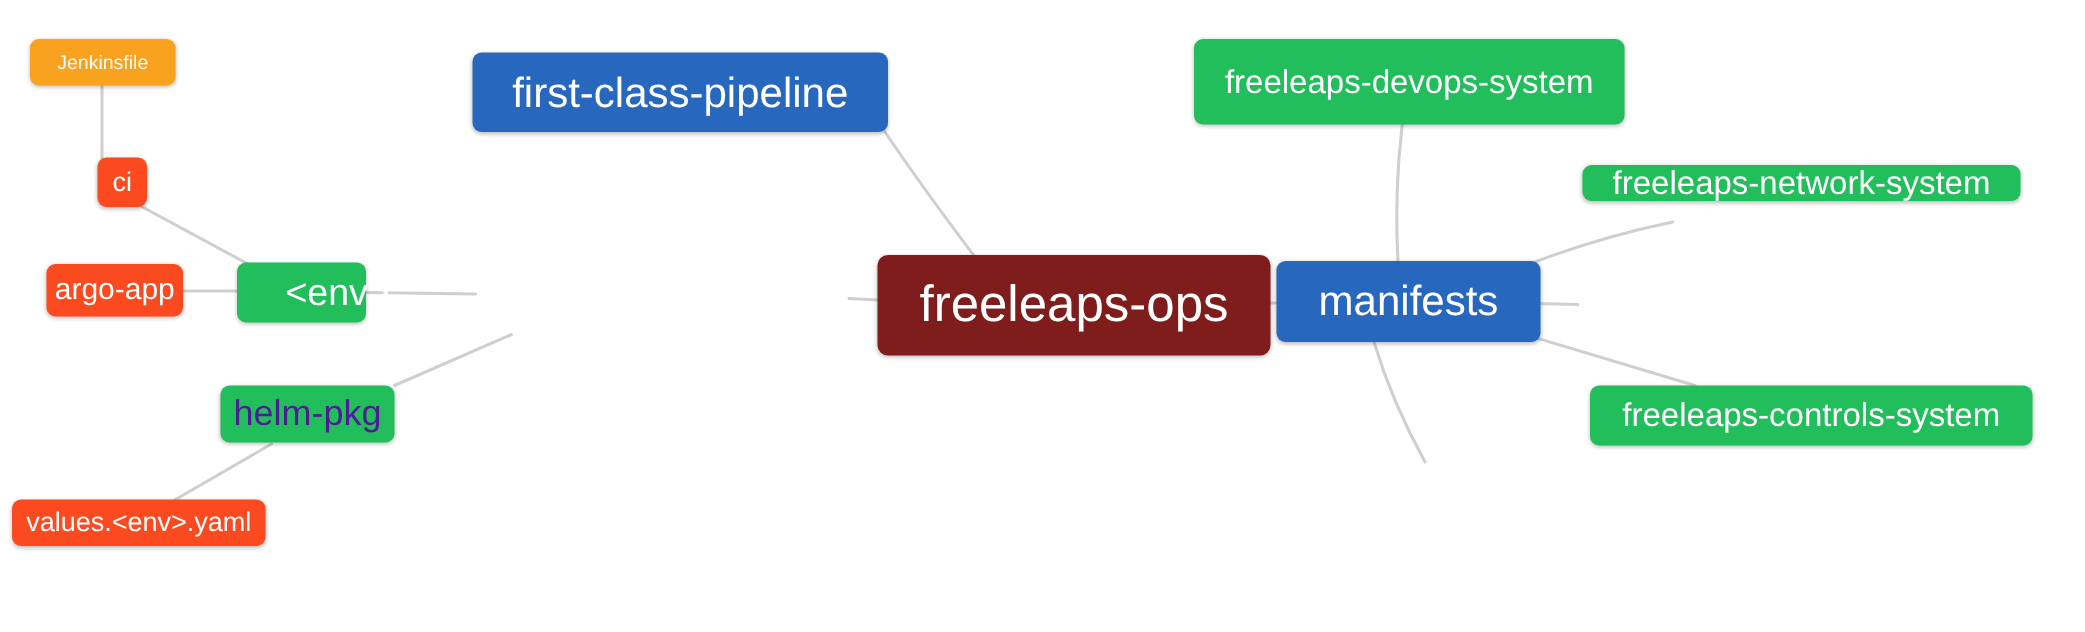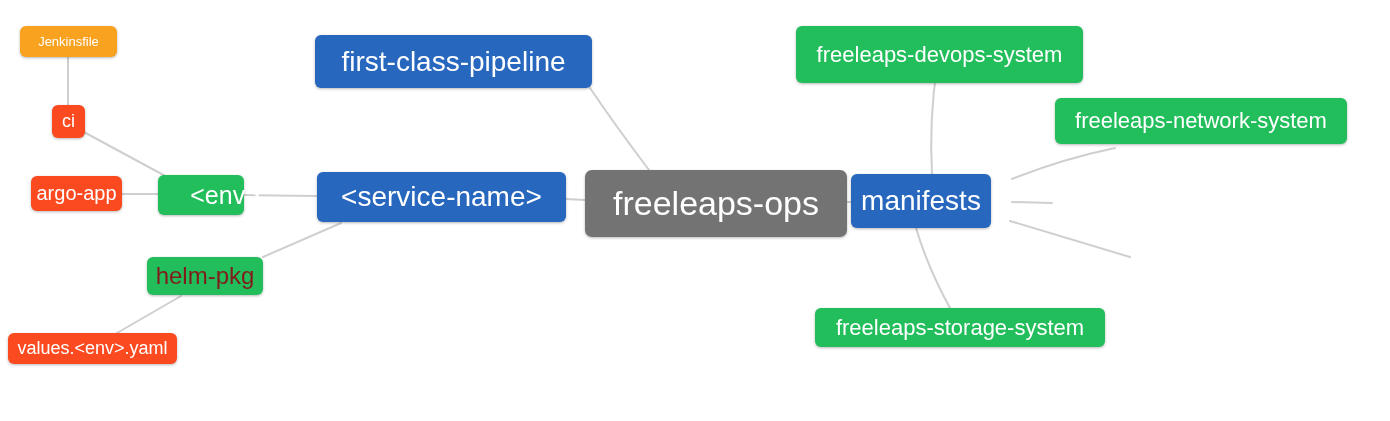--- a/index.html
+++ b/index.html
@@ -26,23 +26,23 @@
   
   .n-jenkinsfile       {left:20px;  top:26px;  width:97px;  height:31px; font-size:13px;}
   .n-ci                {left:52px;  top:105px; width:33px;  height:33px; font-size:18px;}
   .n-argo-app          {left:31px;  top:176px; width:91px;  height:35px; font-size:20px;}
   .n-env               {left:158px; top:175px; width:86px;  height:40px; font-size:25px;padding-left:48px;}
   .n-helm-pkg          {left:147px; top:257px; width:116px; height:38px; font-size:24px;}
   .n-values-env-yaml   {left:8px;   top:333px; width:169px; height:31px; font-size:18px;}
   .n-first-class-pipeline{left:315px;top:35px; width:277px; height:53px; font-size:28px;}
   .n-service-name      {left:317px; top:172px; width:249px; height:50px; font-size:28px;}
   .n-root              {left:585px; top:170px; width:262px; height:67px; font-size:34px; border-radius:7px;}
-  .n-manifests         {left:851px; top:174px; width:140px; height:54px; font-size:28px;}
+  .n-manifests         {left:851px; top:174px; width:176px; height:54px; font-size:28px;}
   .n-devops            {left:796px; top:26px;  width:287px; height:57px; font-size:22px;}
-  .n-network           {left:1055px;top:98px; width:292px; height:46px; font-size:22px;}
+  .n-network           {left:1055px;top:110px; width:292px; height:24px; font-size:22px;}
   .n-monitoring        {left:1052px;top:185px; width:325px; height:38px; font-size:22px;}
   .n-controls          {left:1060px;top:257px; width:295px; height:40px; font-size:22px;}
   .n-storage           {left:815px; top:308px; width:290px; height:39px; font-size:22px;}
 </style>
 </head>
 <body>
 
 <div class="canvas">
 
   <svg class="edges" viewBox="0 0 1390 421" aria-hidden="true">
@@ -57,39 +57,38 @@
     <path d="M847 202 L851 202" stroke="#CFCFCF"></path>
     <path d="M932 174 Q929 120 937 67" stroke="#CFCFCF"></path>
     <path d="M1012 179 Q1062 159 1115 148" stroke="#CFCFCF"></path>
     <path d="M1012 202 L1052 203" stroke="#CFCFCF"></path>
     <path d="M1010 221 Q1070 239 1130 257" stroke="#CFCFCF"></path>
     <path d="M916 228 Q928 268 950 308" stroke="#CFCFCF"></path>
   </svg>
 
   <div class="node n-jenkinsfile" style="background: rgb(249, 162, 31); color: rgb(255, 255, 255);">Jenkinsfile</div>
 
-  <div class="node n-ci" style="background: rgb(251, 74, 31); color: rgb(255, 255, 255);">ci</div>
+  <div class="node n-ci" style="background: rgb(251, 74, 31); color: rgb(255, 255, 255); margin-left: 13px;">ci</div>
 
   <div class="node n-argo-app" style="background: rgb(251, 74, 31); color: rgb(255, 255, 255);">argo-app</div>
 
   <div class="node n-env" style="background: rgb(34, 190, 91); color: rgb(255, 255, 255);">&lt;env&gt;</div>
 
-  <div class="node n-helm-pkg" style="background: rgb(34, 190, 91); color: #7f1d1d;">helm-pkg</div>
+  <div class="node n-helm-pkg" style="background: rgb(34, 190, 91); color: #4c1d95;">helm-pkg</div>
 
   <div class="node n-values-env-yaml" style="background: rgb(251, 74, 31); color: rgb(255, 255, 255);">values.&lt;env&gt;.yaml</div>
 
   <div class="node n-first-class-pipeline" style="background: rgb(39, 103, 190); color: rgb(255, 255, 255);">first-class-pipeline</div>
 
-  <div class="node n-service-name" style="background: rgb(39, 103, 190); color: rgb(255, 255, 255);">&lt;service-name&gt;</div>
 
-  <div class="node n-root" style="background: #737373; color: rgb(255, 255, 255);">freeleaps-ops</div>
+  <div class="node n-root" style="background: #7f1d1d; color: rgb(255, 255, 255);">freeleaps-ops</div>
 
   <div class="node n-manifests" style="background: rgb(39, 103, 190); color: rgb(255, 255, 255);">manifests</div>
 
   <div class="node n-devops" style="background: rgb(34, 190, 91); color: rgb(255, 255, 255);">freeleaps-devops-system</div>
 
   <div class="node n-network" style="background: rgb(34, 190, 91); color: rgb(255, 255, 255);">freeleaps-network-system</div>
 
 
+  <div class="node n-controls" style="background: rgb(34, 190, 91); color: rgb(255, 255, 255);">freeleaps-controls-system</div>
 
-  <div class="node n-storage" style="background: rgb(34, 190, 91); color: rgb(255, 255, 255);">freeleaps-storage-system</div>
 
 </div>
 
 </body></html>

